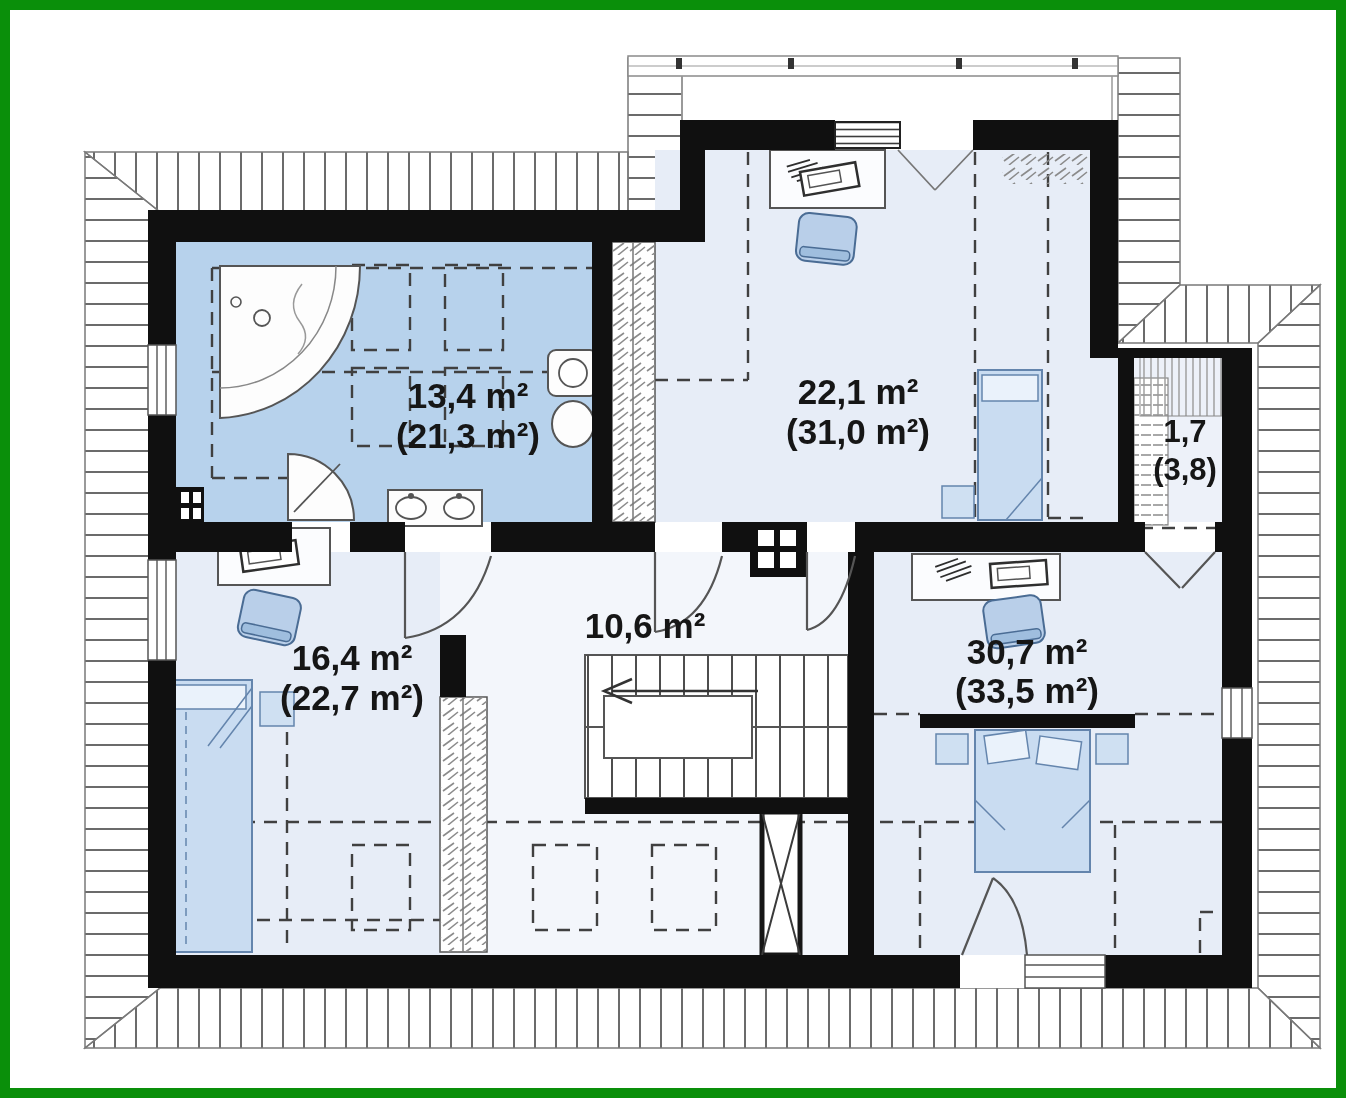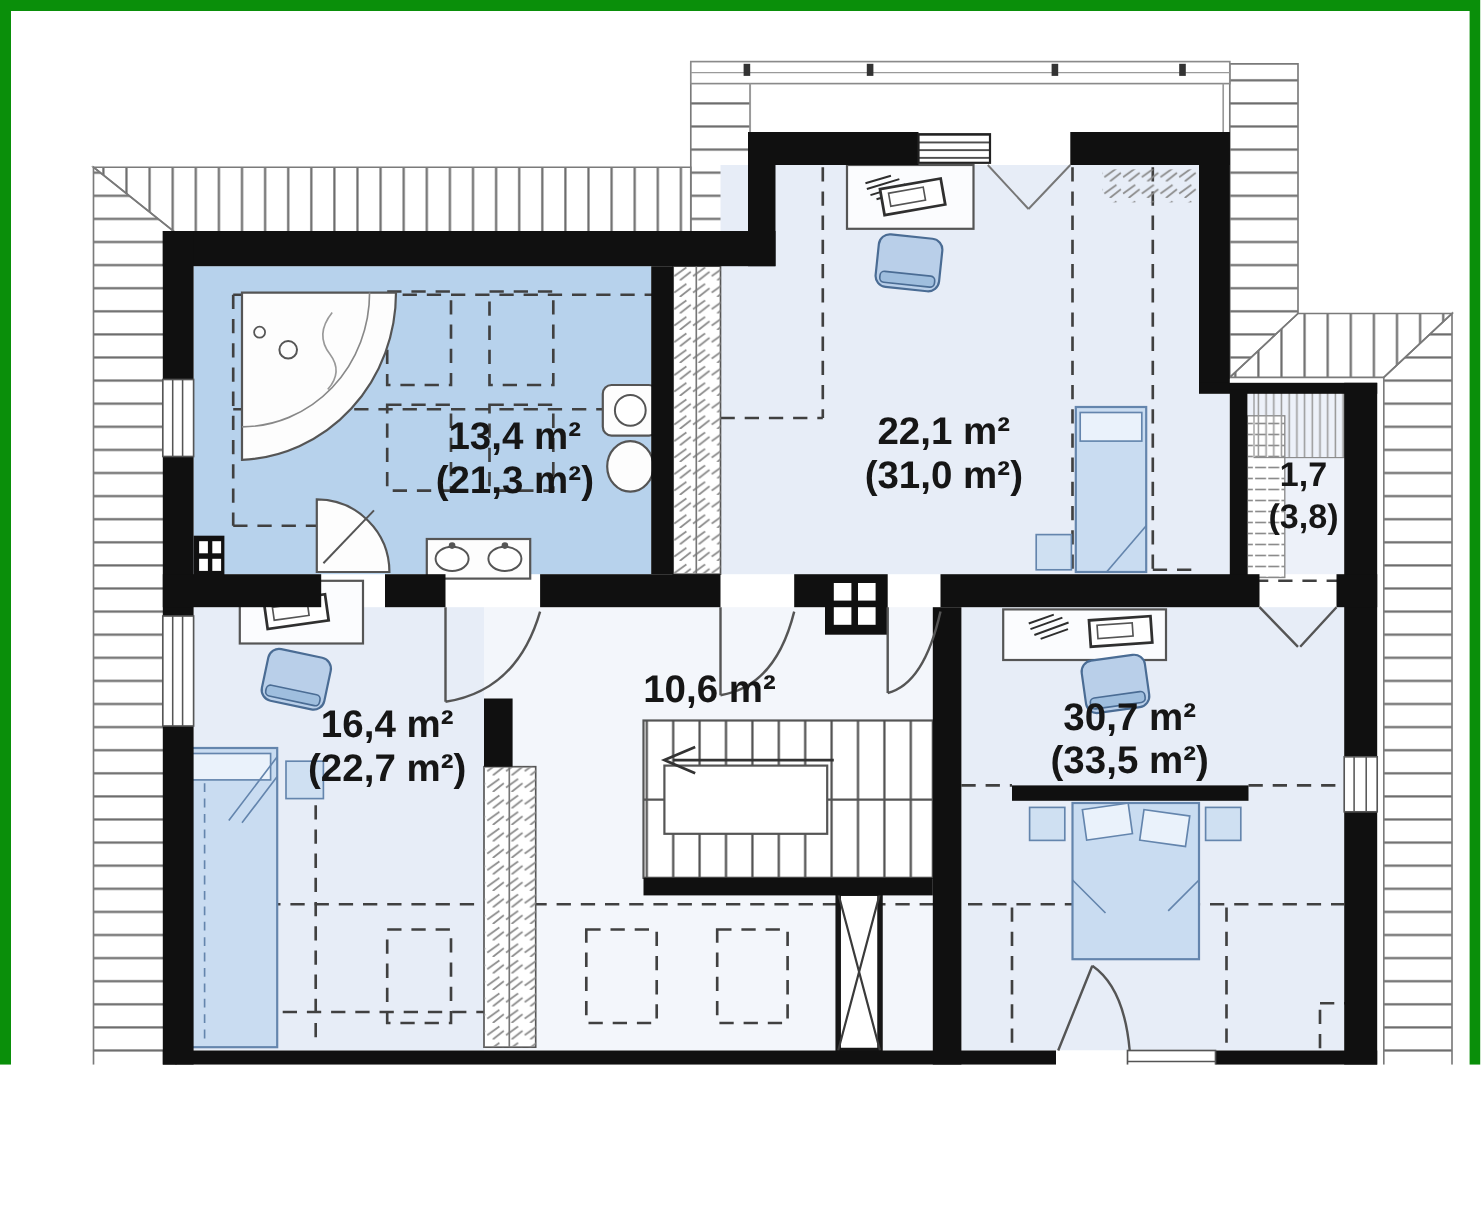--- a/index.html
+++ b/index.html
@@ -1,16 +1,16 @@
 <!DOCTYPE html>
 <html><head>
 <meta charset="utf-8">
 <style>
   html,body{margin:0;padding:0;background:#ffffff;}
-  .canvas{position:relative;width:1346px;height:968px;background:#ffffff;overflow:hidden;}
+  .canvas{position:relative;width:1346px;height:1098px;background:#ffffff;overflow:hidden;}
   svg{position:absolute;left:0;top:0;}
   text.area-label{font-family:"Liberation Sans","DejaVu Sans",sans-serif;font-weight:bold;fill:#161616;}
   .lbl-main{font-size:35px;}
   .lbl-small{font-size:31px;}
 </style>
 </head>
 <body>
 
 <div class="canvas">
 <svg viewBox="0 0 1346 1098" width="1346" height="1098">

